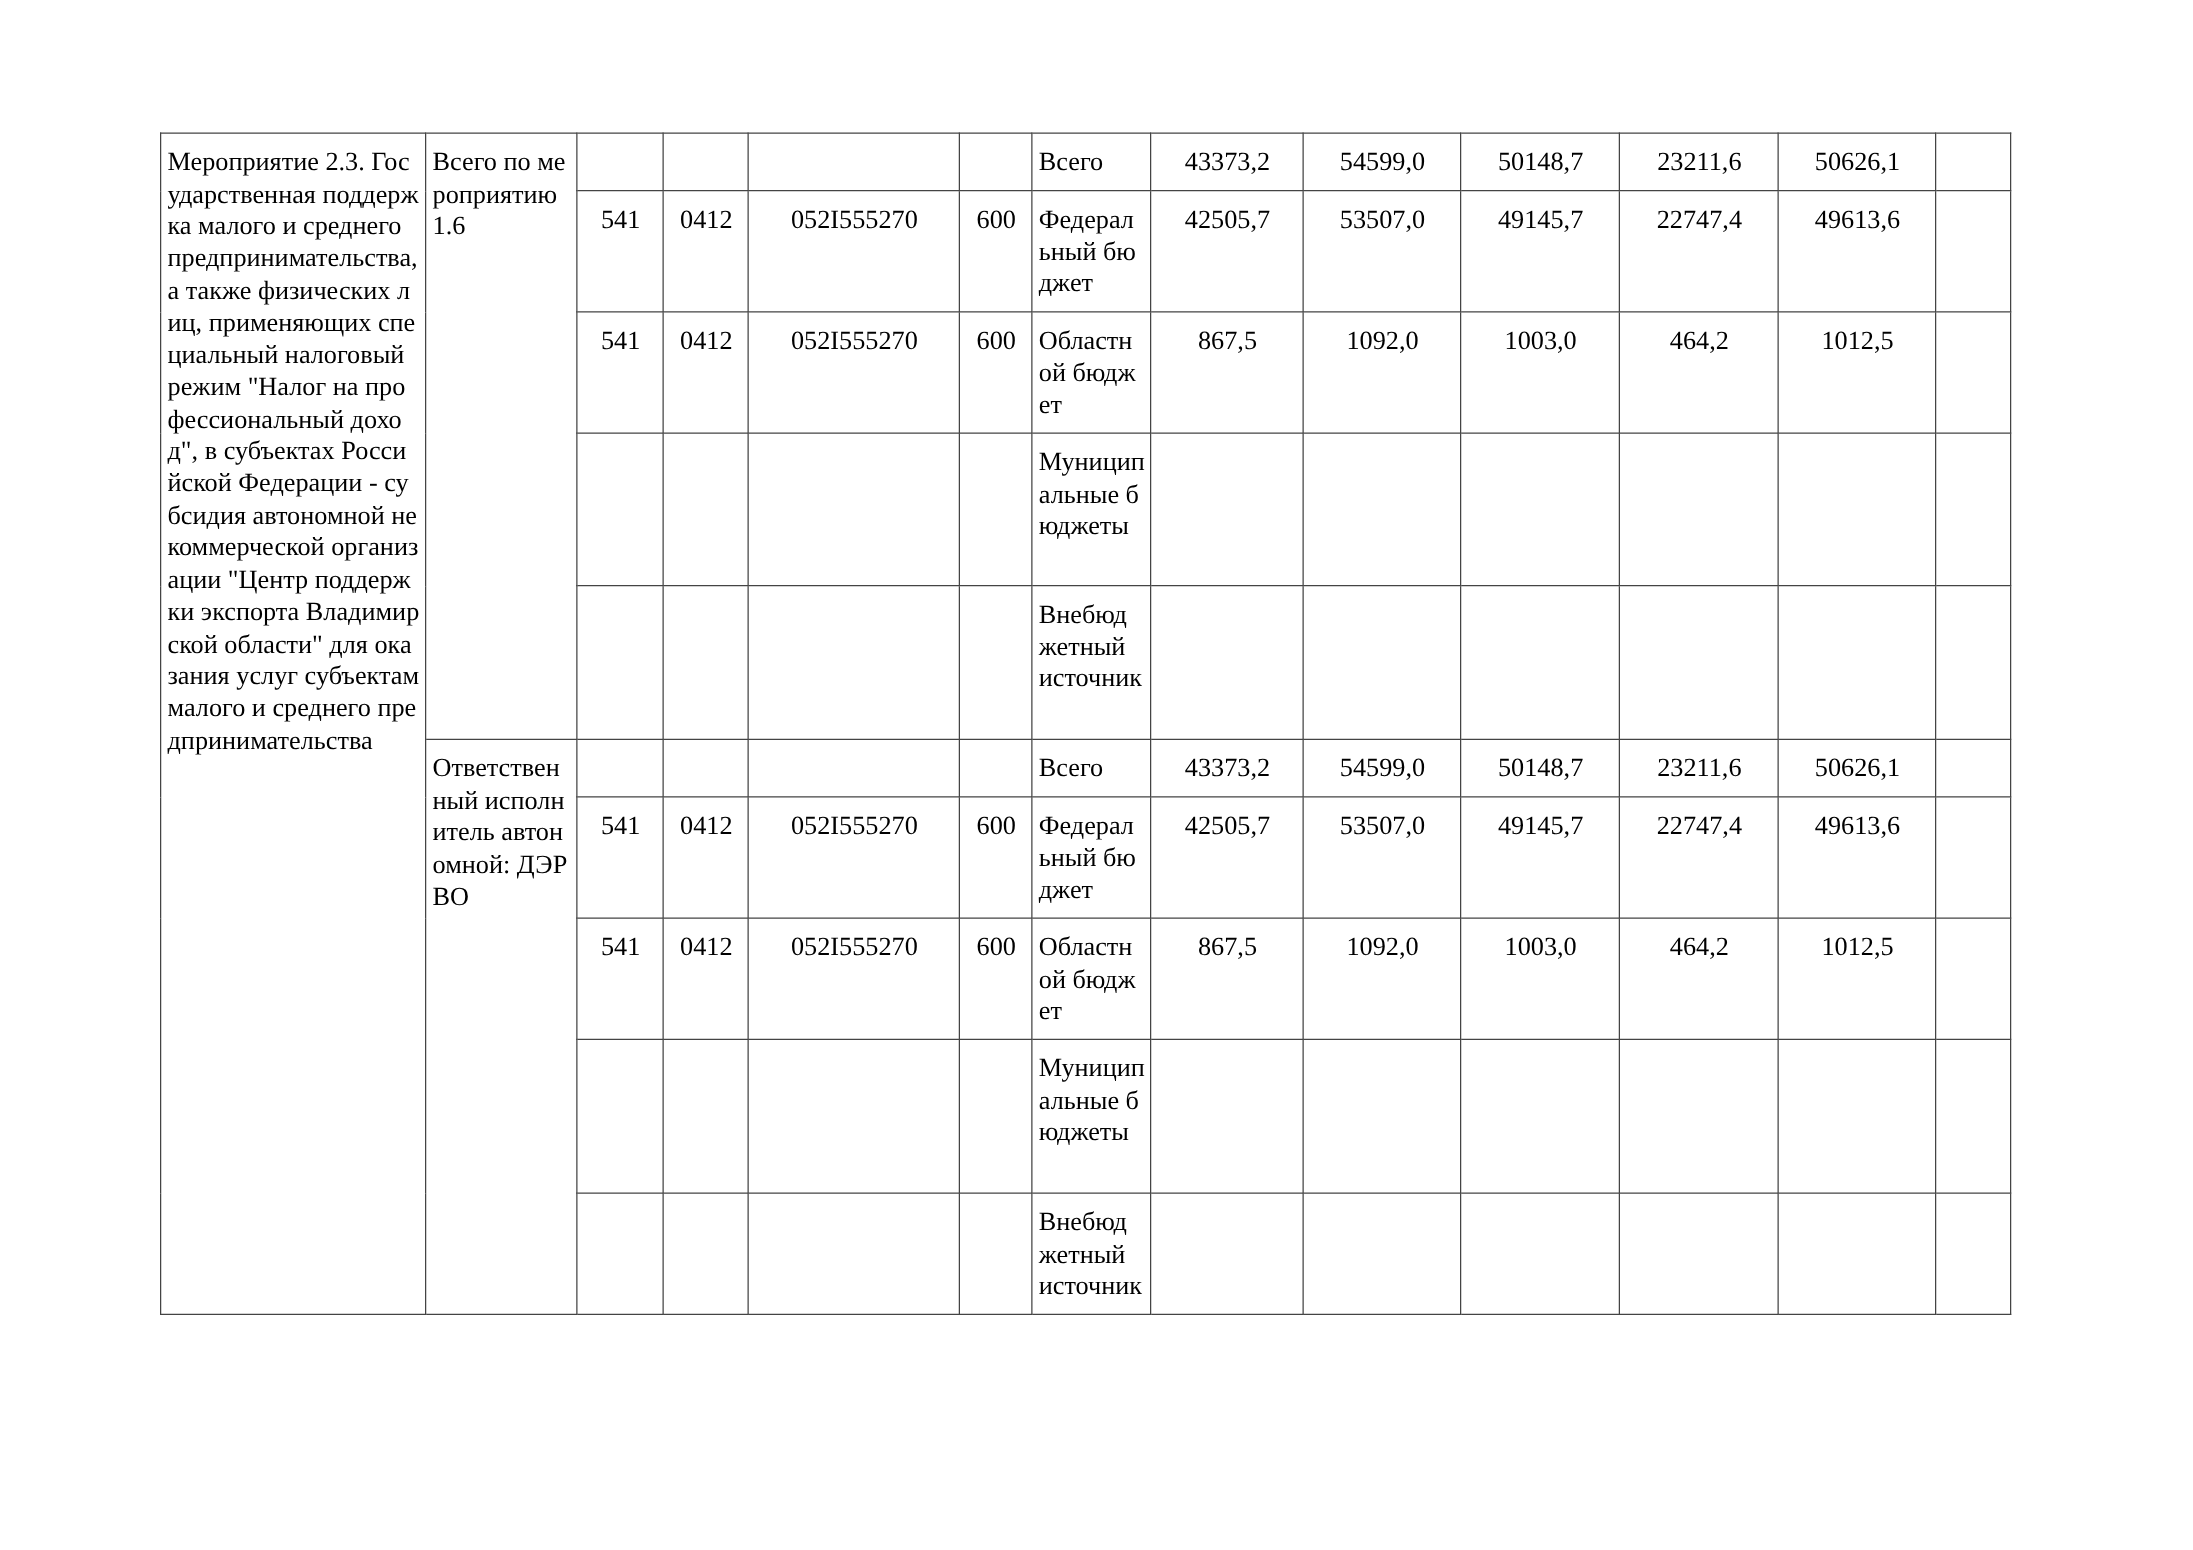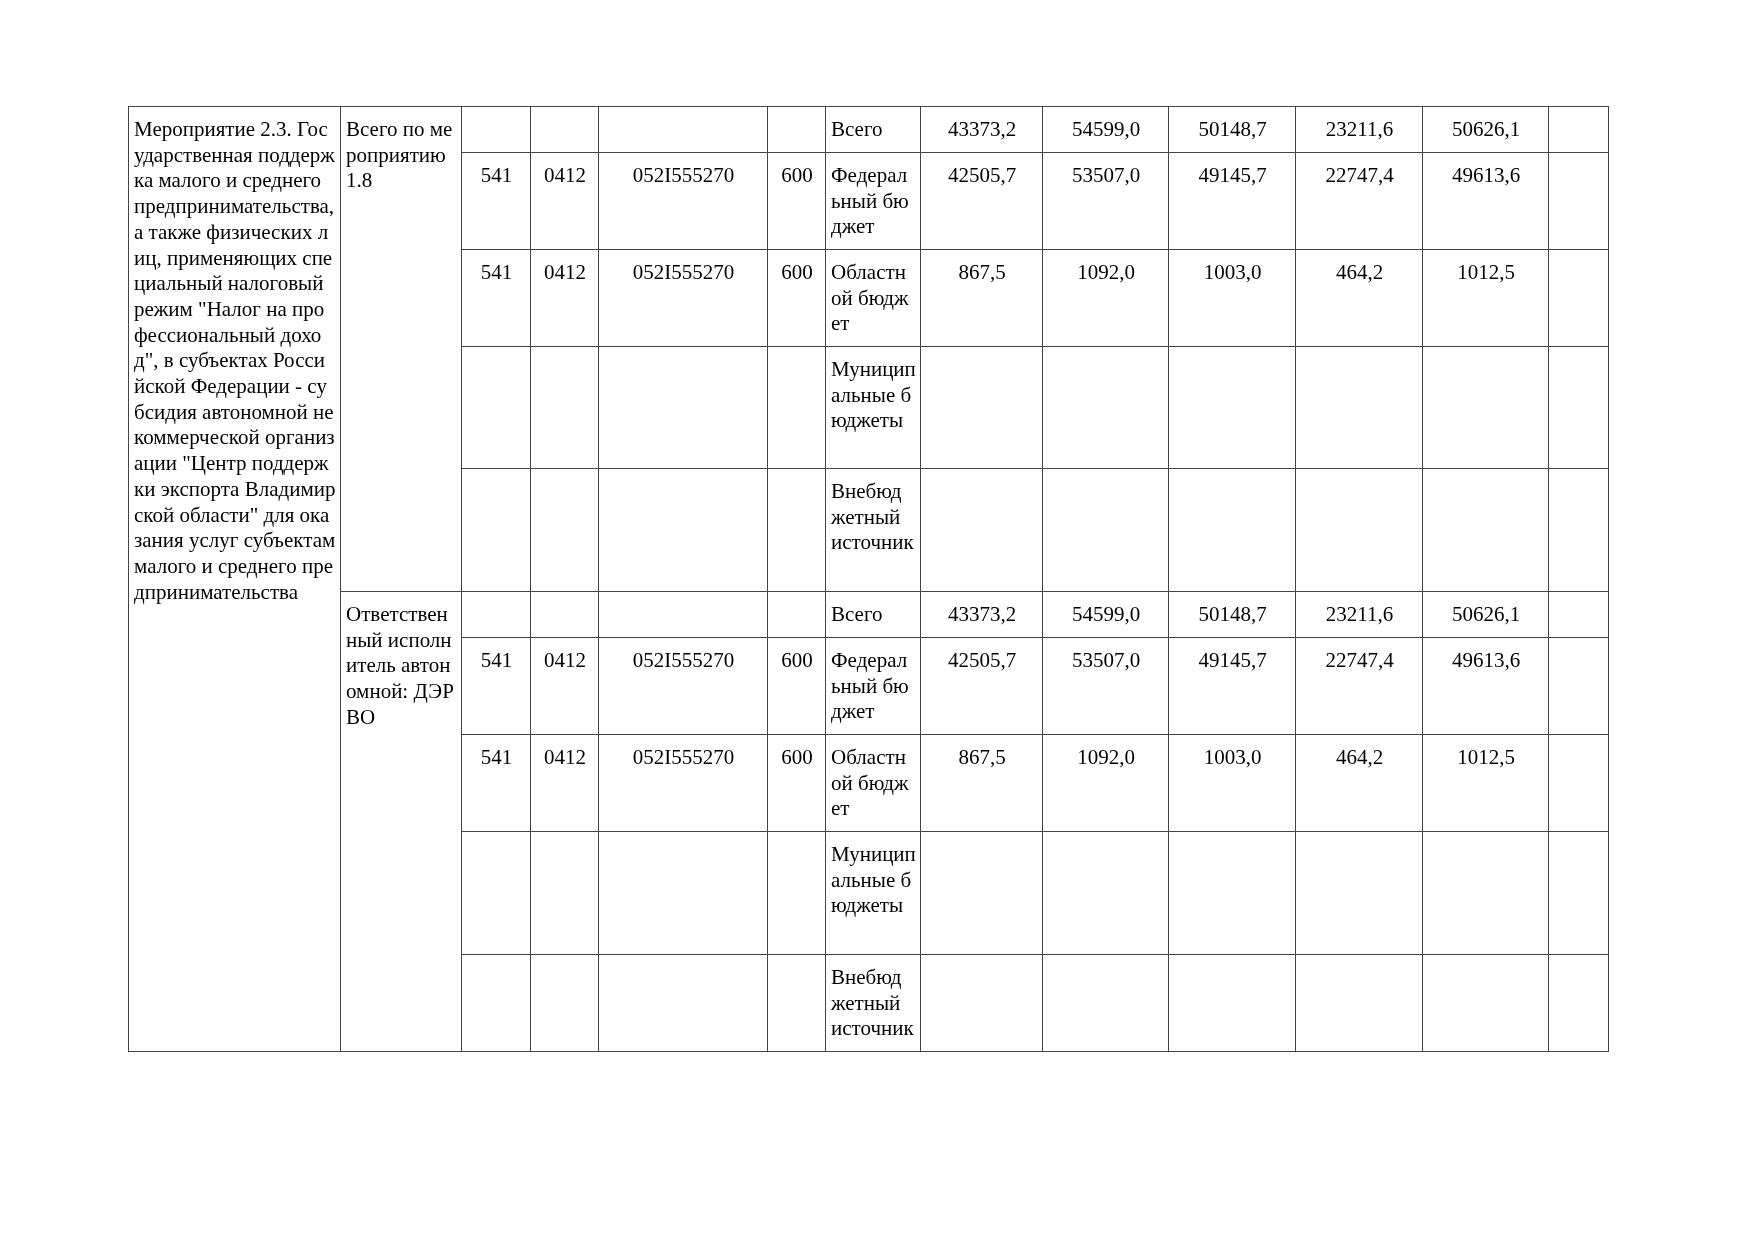--- a/index.html
+++ b/index.html
@@ -29,21 +29,21 @@
     <col style="width:126px">
         <col style="width:127px">
         <col style="width:127px">
         <col style="width:126px">
     <col style="width:60px">
   </colgroup>
   <tbody>
 
     <tr style="height:46px">
       <td class="desc" rowspan="10">Мероприятие 2.3. Государственная поддержка малого и среднего предпринимательства, а также физических лиц, применяющих специальный налоговый режим "Налог на профессиональный доход", в субъектах Российской Федерации - субсидия автономной некоммерческой организации "Центр поддержки экспорта Владимирской области" для оказания услуг субъектам малого и среднего предпринимательства</td>
-      <td class="desc" rowspan="5">Всего по мероприятию 1.8</td>
+      <td class="desc" rowspan="5">Всего по мероприятию 1.6</td>
       <td class="c"></td>
       <td class="c"></td>
       <td class="c"></td>
       <td class="c"></td>
       <td>Всего</td>
       <td class="c">43373,2</td>
       <td class="c">54599,0</td>
       <td class="c">50148,7</td>
       <td class="c">23211,6</td>
       <td class="c">50626,1</td>

